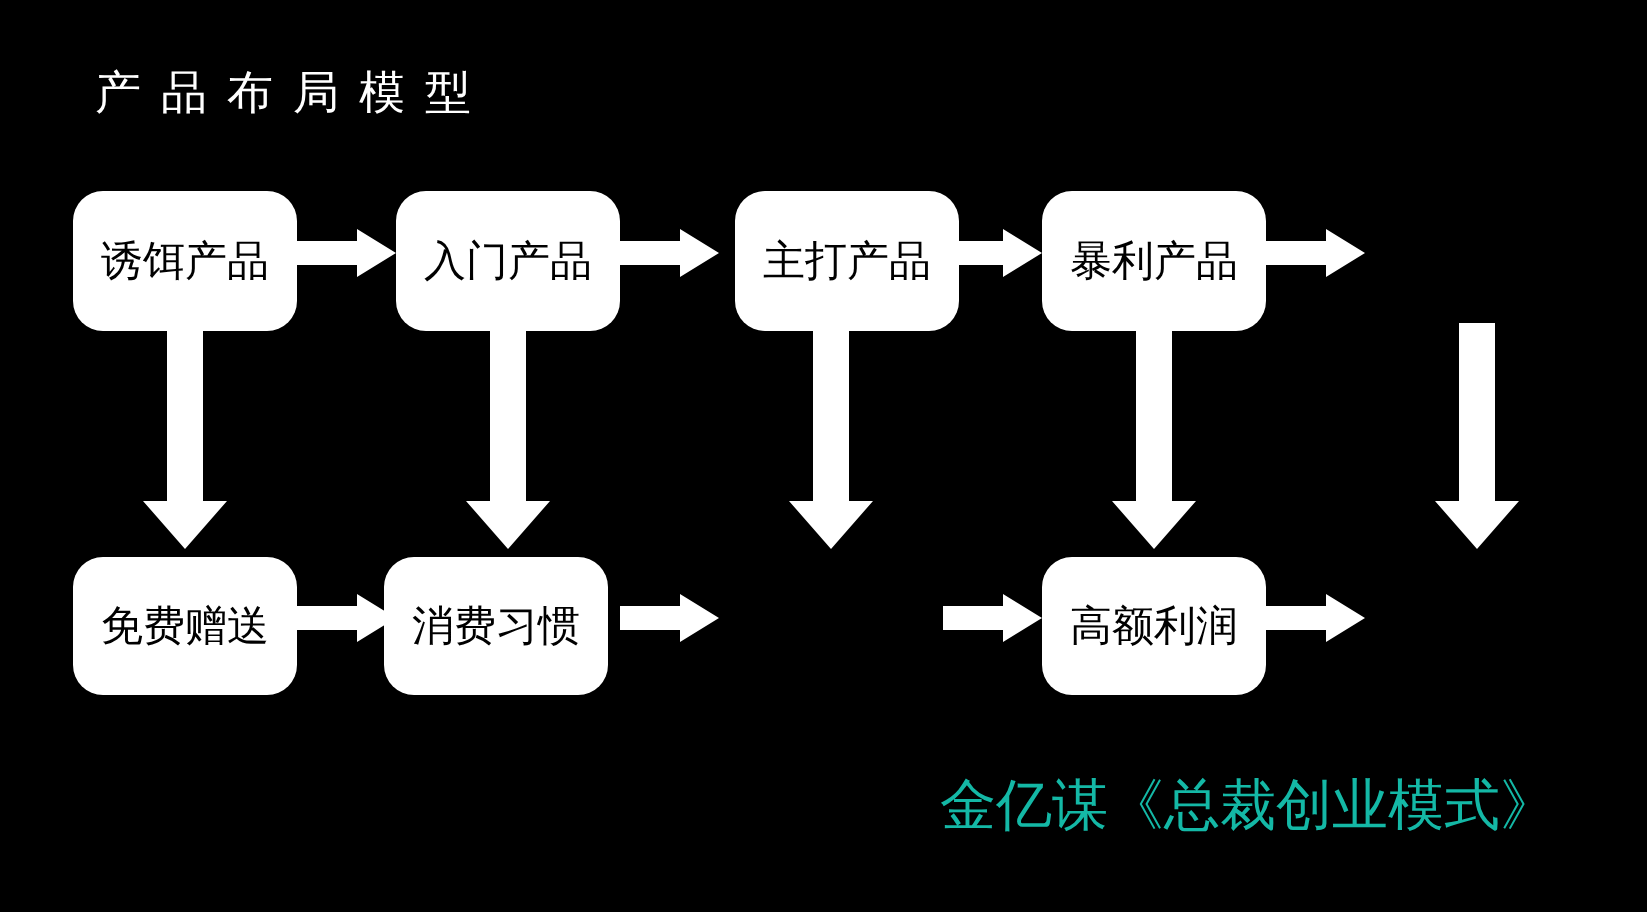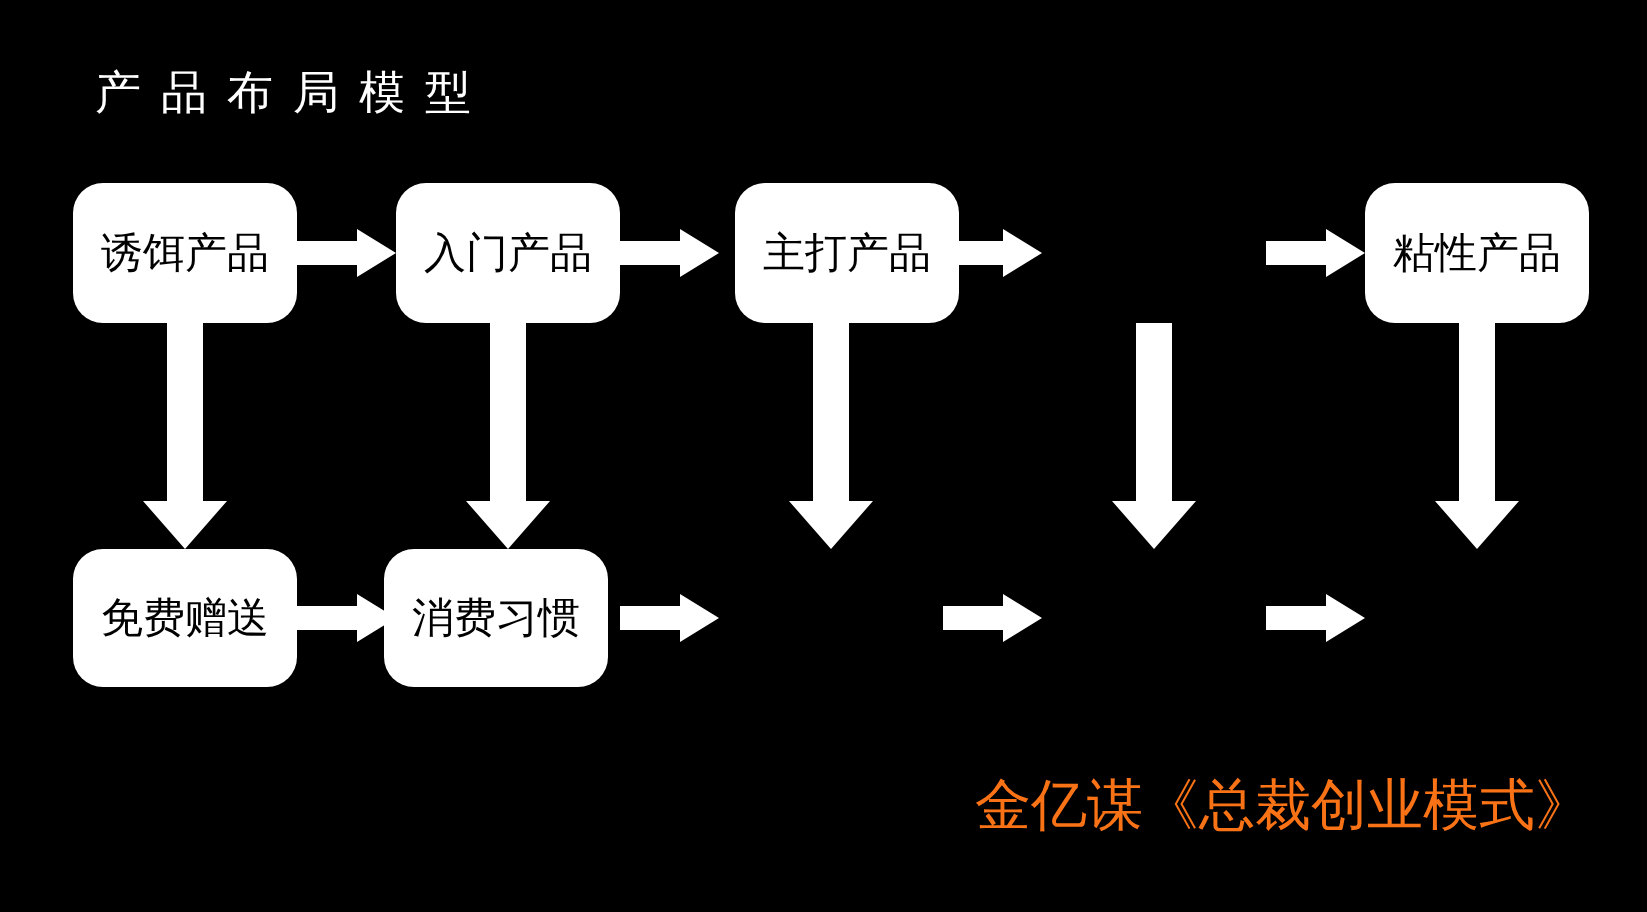--- a/index.html
+++ b/index.html
@@ -28,50 +28,52 @@
     position: absolute;
     width: 224px;
     background: #ffffff;
     border-radius: 30px;
     display: flex;
     align-items: center;
     justify-content: center;
     color: #000000;
     font-size: 42px;
     white-space: nowrap;
+    margin-top: 8px;
   }
   .row-top .node, .node.top { top: 183px; height: 140px; }
   .node.bottom { top: 549px; height: 138px; }
   .arrow {
     position: absolute;
     display: block;
   }
   .caption {
     position: absolute;
-    left: 975px;
+    left: 940px;
     top: 768px;
     font-size: 56px;
-    color: #f97316;
+    color: #14b8a6;
     white-space: nowrap;
   }
 </style>
 </head>
 <body>
 
 <div id="canvas">
 
   <div class="diagram-title">产品布局模型</div>
 
   <div class="node top" style="left:73px">诱饵产品</div>
   <div class="node top" style="left:396px">入门产品</div>
   <div class="node top" style="left:735px">主打产品</div>
-  <div class="node top" style="left:1365px">粘性产品</div>
+  <div class="node top" style="left:1042px">暴利产品</div>
 
   <div class="node bottom" style="left:73px">免费赠送</div>
   <div class="node bottom" style="left:384px">消费习惯</div>
+  <div class="node bottom" style="left:1042px">高额利润</div>
 
   <svg class="arrow" style="left:297px; top:229px" width="99" height="48">
     <polygon points="0,12 60,12 60,0 99,24 60,48 60,36 0,36" fill="#ffffff"></polygon>
   </svg>
   <svg class="arrow" style="left:620px; top:229px" width="99" height="48">
     <polygon points="0,12 60,12 60,0 99,24 60,48 60,36 0,36" fill="#ffffff"></polygon>
   </svg>
   <svg class="arrow" style="left:943px; top:229px" width="99" height="48">
     <polygon points="0,12 60,12 60,0 99,24 60,48 60,36 0,36" fill="#ffffff"></polygon>
   </svg>

